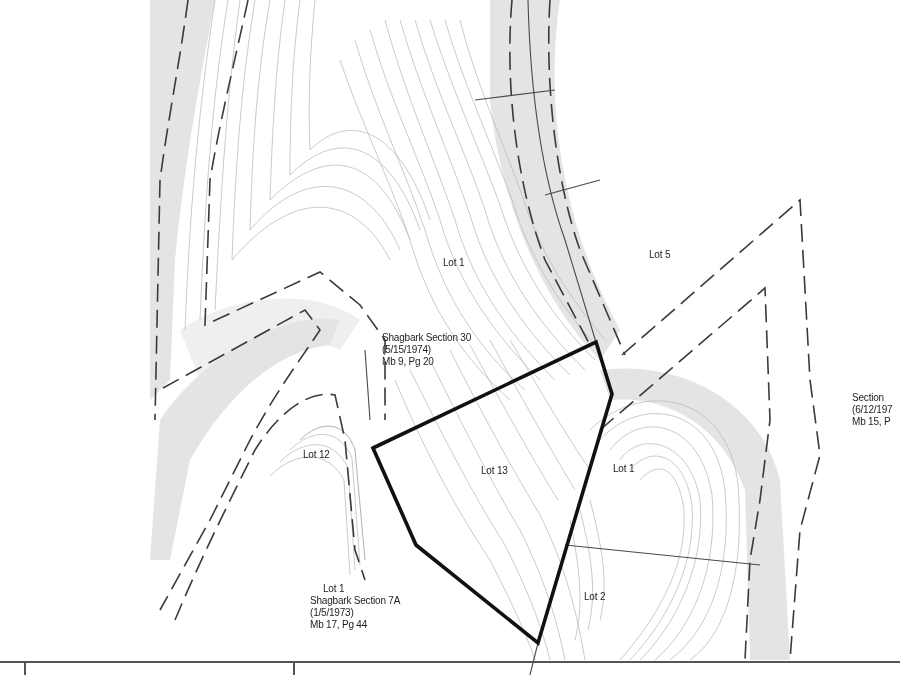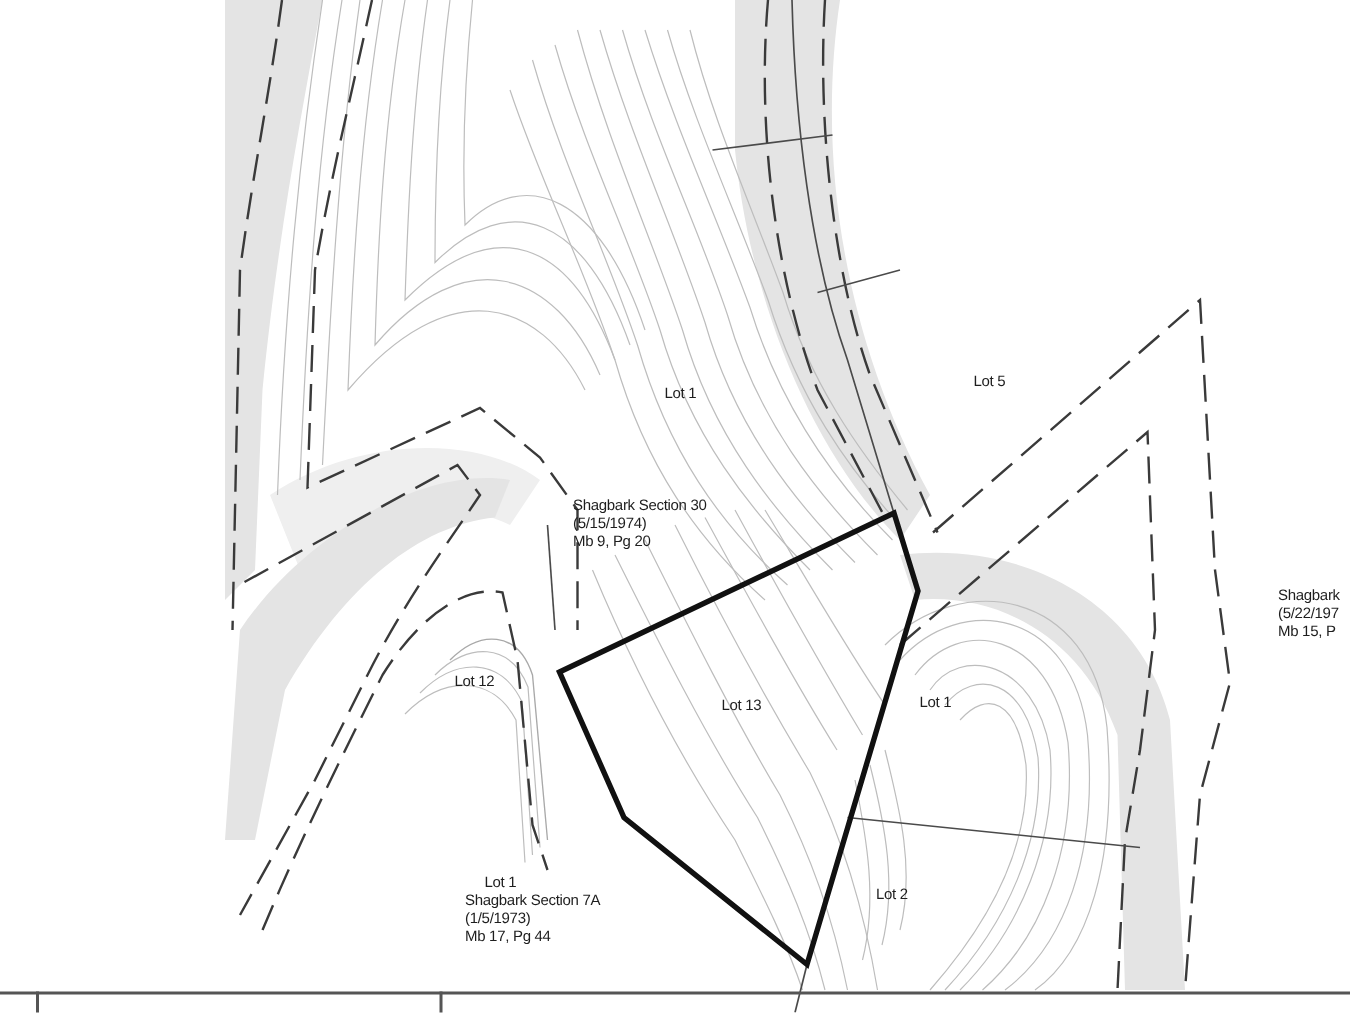--- a/index.html
+++ b/index.html
@@ -107,20 +107,20 @@
 </div>
 
 <div class="label" style="left:310px; top:583px;">
   <span style="padding-left:13px;">Lot 1</span>
   <span>Shagbark Section 7A</span>
   <span>(1/5/1973)</span>
   <span>Mb 17, Pg 44</span>
 </div>
 
 <div class="label" style="left:852px; top:392px;">
-  <span>Shagbark</span>
-  <span>(5/22/197</span>
+  <span>Section</span>
+  <span>(6/12/197</span>
   <span>Mb 15, P</span>
 </div>
 
 <div class="frame-line"></div>
 <div class="frame-tick" style="left:24px;"></div>
 <div class="frame-tick" style="left:293px;"></div>
 
 </body></html>

